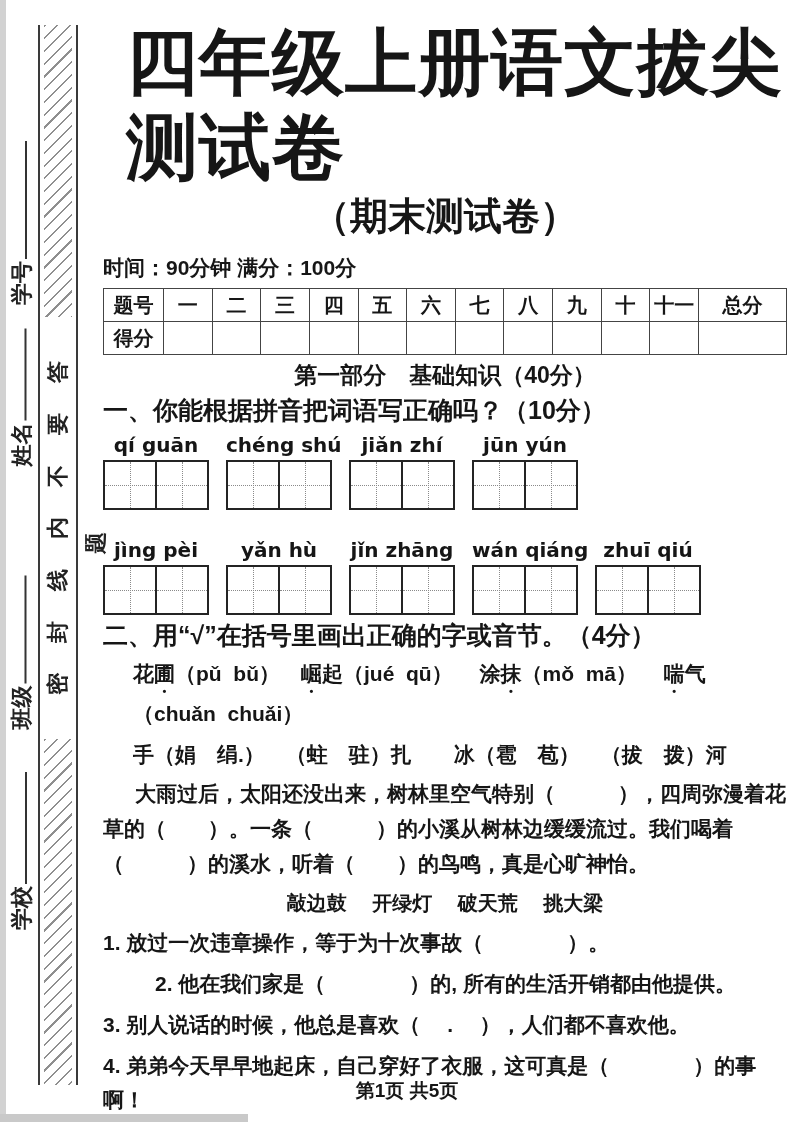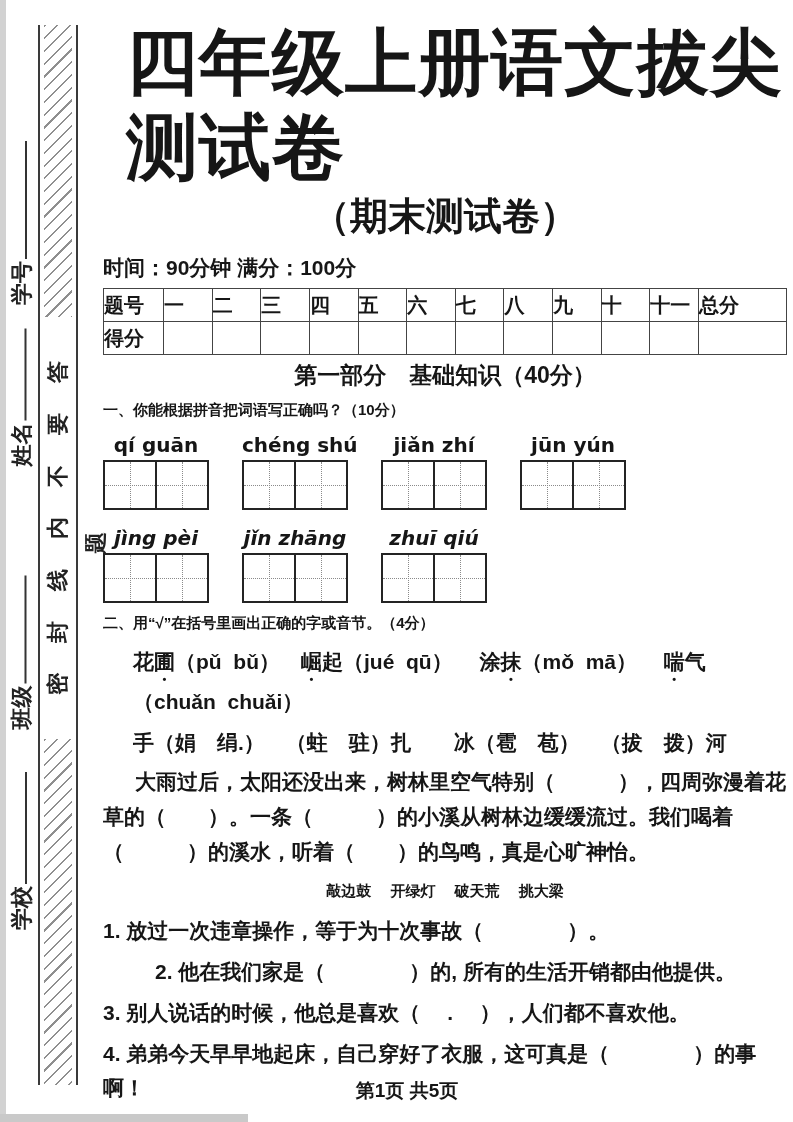--- a/index.html
+++ b/index.html
@@ -44,33 +44,33 @@
   }
 
   
   .content { position:absolute; left:103px; top:20px; width:684px; }
   .title { font-size:72px; line-height:85px; font-weight:800; text-align:left; letter-spacing:1px;margin-left:23px; }
   .subtitle { font-size:38px; line-height:52px; font-weight:700; text-align:center; }
   .time-info { margin-top:12px; padding-right:26px; text-align:left; font-size:21px; font-weight:600; }
 
   table.score { width:100%; border-collapse:collapse; margin-top:6px; table-layout:fixed; }
   table.score td {
-    border:1.6px solid #444; height:32px; vertical-align:middle;
+    border:1.6px solid #444; height:32px; text-align:center; vertical-align:middle;
     font-size:20px; font-weight:600; padding:0;
   }
   .section-heading { margin-top:5px; text-align:center; font-size:23px; line-height:30px; font-weight:800; }
 
-  .q-heading { margin-top:5px; font-size:15px; line-height:30px; font-weight:700; white-space:pre-wrap; }
+  .q-heading { margin-top:5px; font-size:25px; line-height:30px; font-weight:700; white-space:pre-wrap; }
   .q-line { margin-top:7px; padding-left:30px; font-size:21px; line-height:34px; font-weight:600; white-space:pre-wrap; }
   .q-line.indent2 { padding-left:52px; }
   .q-para { margin-top:4px; font-size:21px; line-height:35px; font-weight:600; text-indent:32px; white-space:pre-wrap; }
-  .word-bank { margin-top:6px; text-align:center; font-size:15px; line-height:32px; font-weight:700; white-space:pre-wrap; }
-
-  
-  .py-row { display:flex; gap:33px; margin-top:8px; }
+  .word-bank { margin-top:6px; text-align:center; font-size:20px; line-height:32px; font-weight:700; white-space:pre-wrap; }
+
+  
+  .py-row { display:flex; gap:17px; margin-top:8px; }
   .py-item { width:106px; text-align:center; }
   .py-label { font-size:20px; font-weight:700; margin-bottom:3px; white-space:nowrap;
               font-family:"DejaVu Sans",sans-serif; }
   .grid-unit { display:flex; width:106px; height:50px; border:2px solid #242424; box-sizing:border-box; }
   .grid-cell { flex:1; position:relative; border-right:2px solid #242424; }
   .grid-cell:last-child { border-right:none; }
   .grid-cell::before { content:""; position:absolute; left:50%; top:0; bottom:0; border-left:1.5px dotted #8a8a8a; }
   .grid-cell::after  { content:""; position:absolute; top:50%; left:0; right:0; border-top:1.5px dotted #8a8a8a; }
 
   .emph { text-emphasis:filled dot; text-emphasis-position:under left;
@@ -192,30 +192,44 @@
           </div>
         </div>
         <div class="py-item">
           <div class="py-label">jūn yún</div>
           <div class="grid-unit">
             <div class="grid-cell"></div>
             <div class="grid-cell"></div>
           </div>
         </div>
       </div>
-    <div class="py-row" style="margin-top:16px;font-style:italic;">
+    <div class="py-row" style="margin-top:28px;">
         <div class="py-item">
           <div class="py-label">jìng pèi</div>
           <div class="grid-unit">
             <div class="grid-cell"></div>
             <div class="grid-cell"></div>
           </div>
         </div>
         <div class="py-item">
+          <div class="py-label">yǎn hù</div>
+          <div class="grid-unit">
+            <div class="grid-cell"></div>
+            <div class="grid-cell"></div>
+          </div>
+        </div>
+        <div class="py-item">
           <div class="py-label">jǐn zhāng</div>
+          <div class="grid-unit">
+            <div class="grid-cell"></div>
+            <div class="grid-cell"></div>
+          </div>
+        </div>
+        <div class="py-item">
+          <div class="py-label">wán qiáng</div>
           <div class="grid-unit">
             <div class="grid-cell"></div>
             <div class="grid-cell"></div>
           </div>
         </div>
         <div class="py-item">
           <div class="py-label">zhuī qiú</div>
           <div class="grid-unit">
             <div class="grid-cell"></div>
             <div class="grid-cell"></div>

